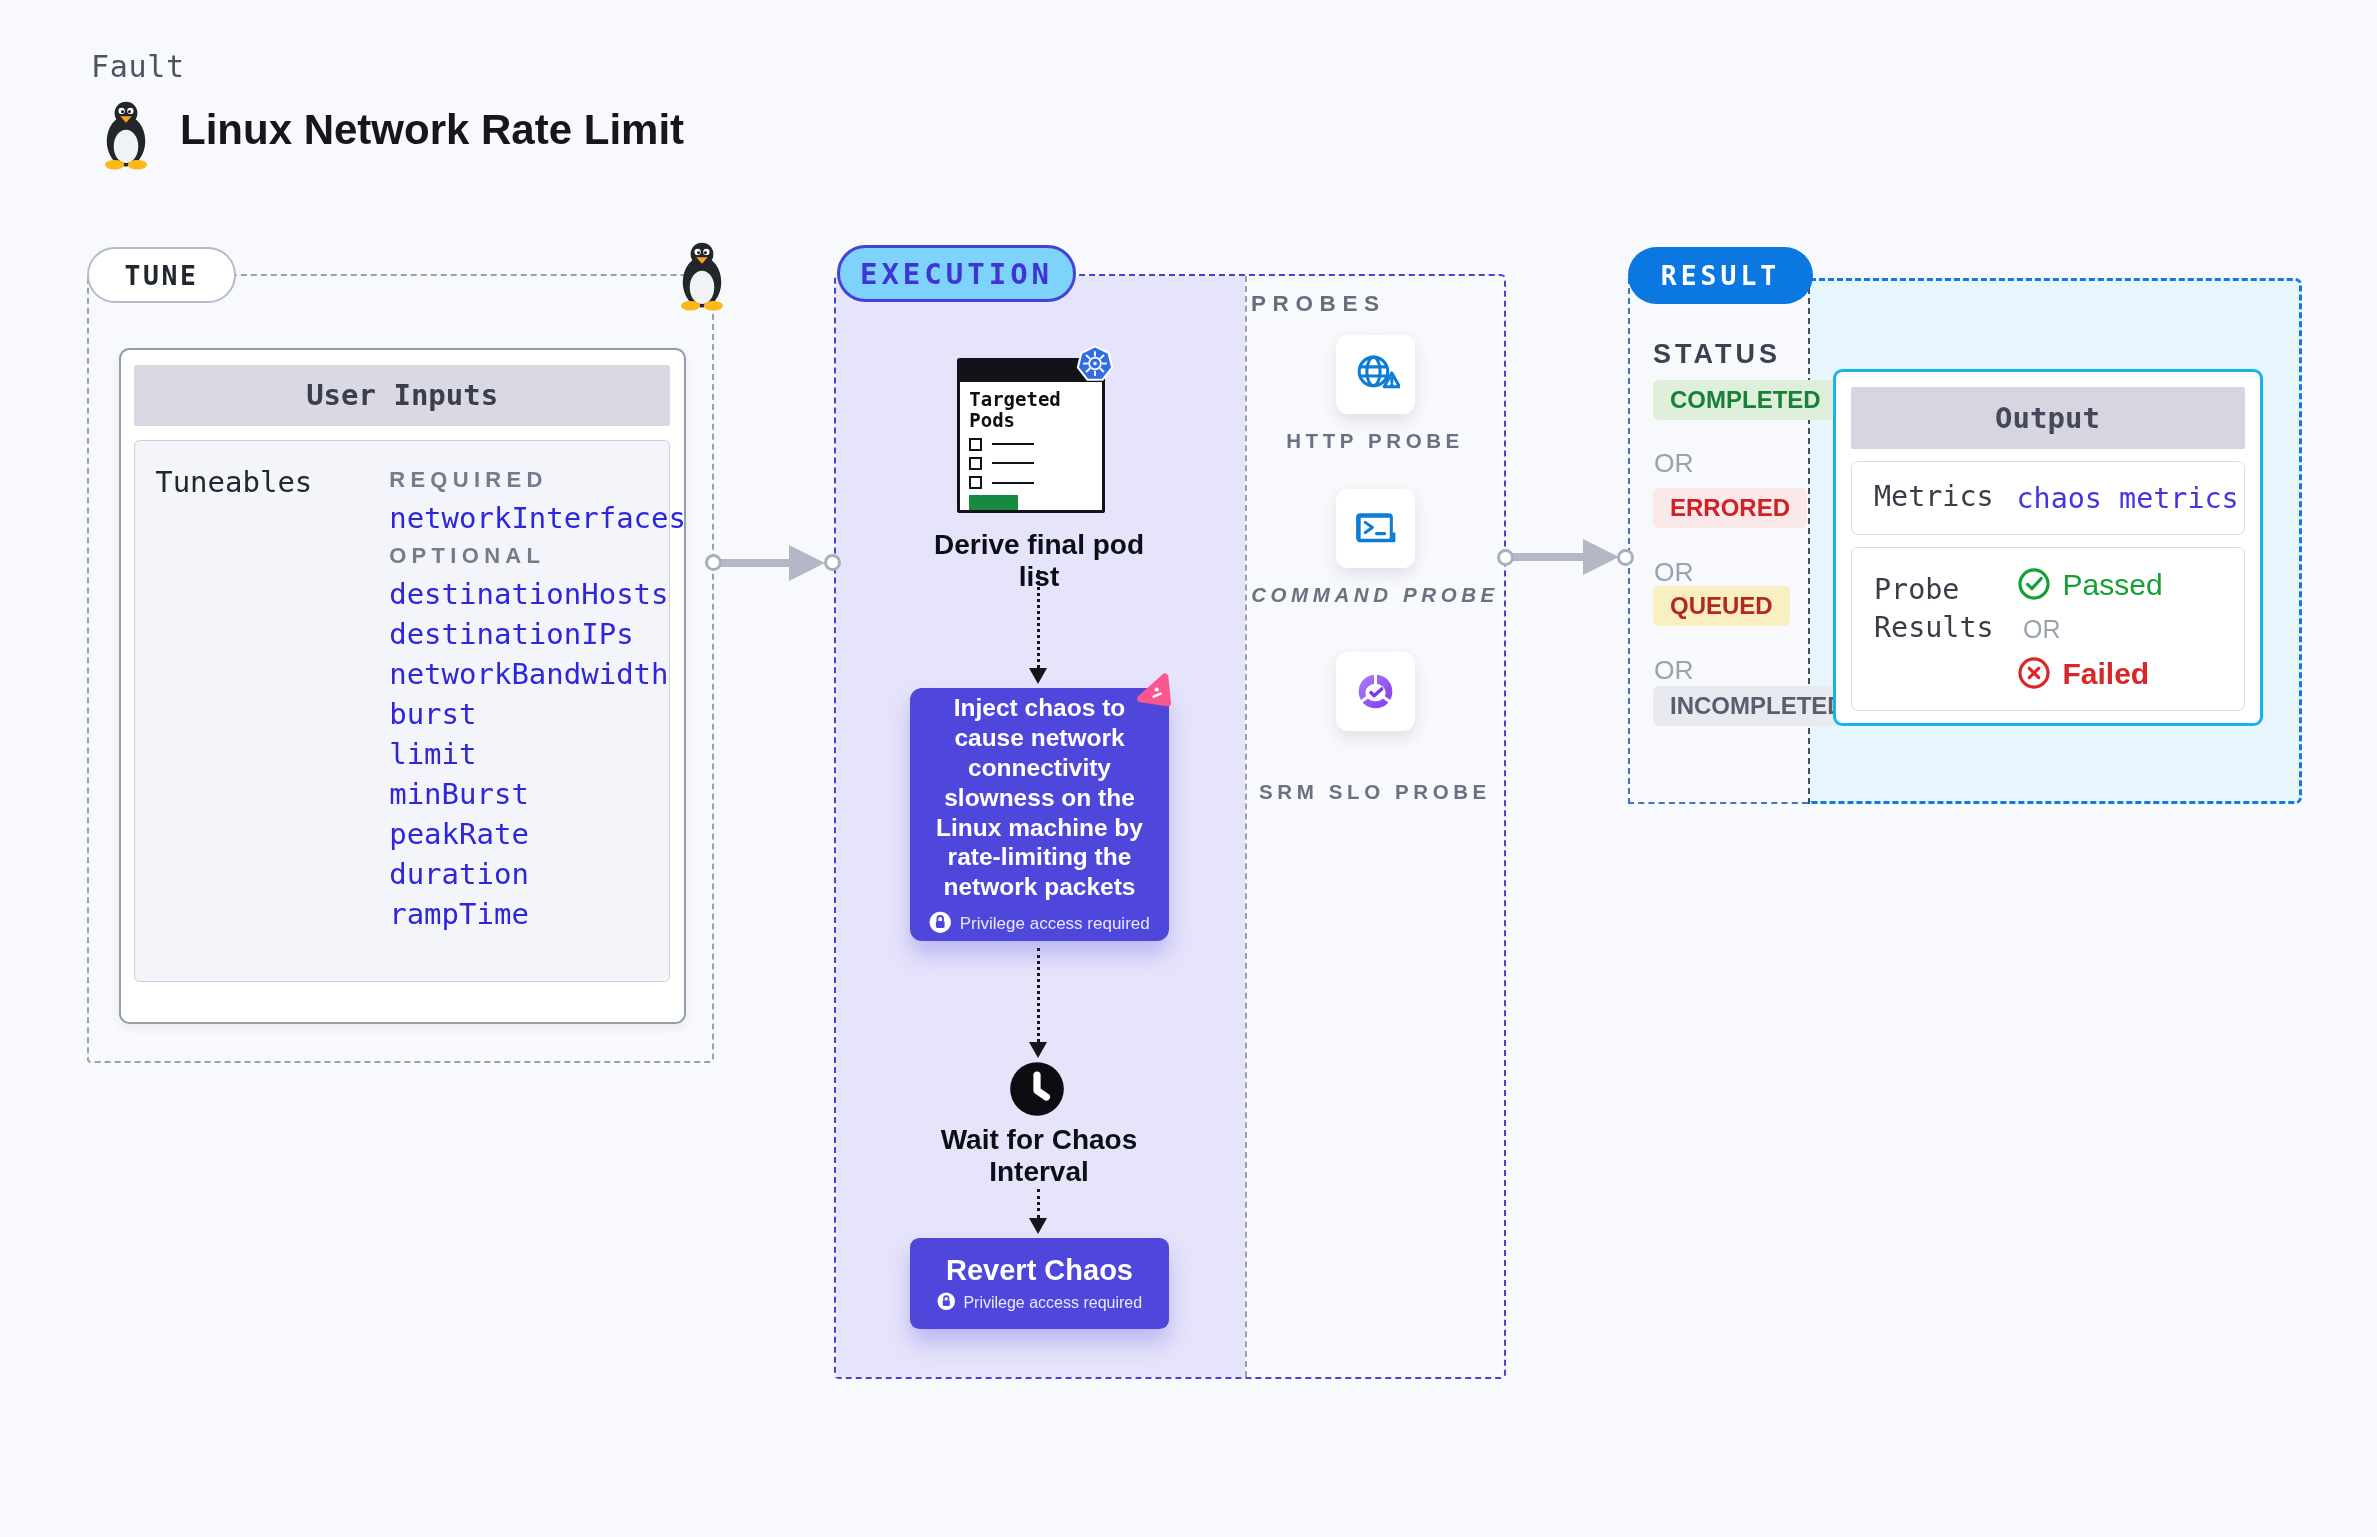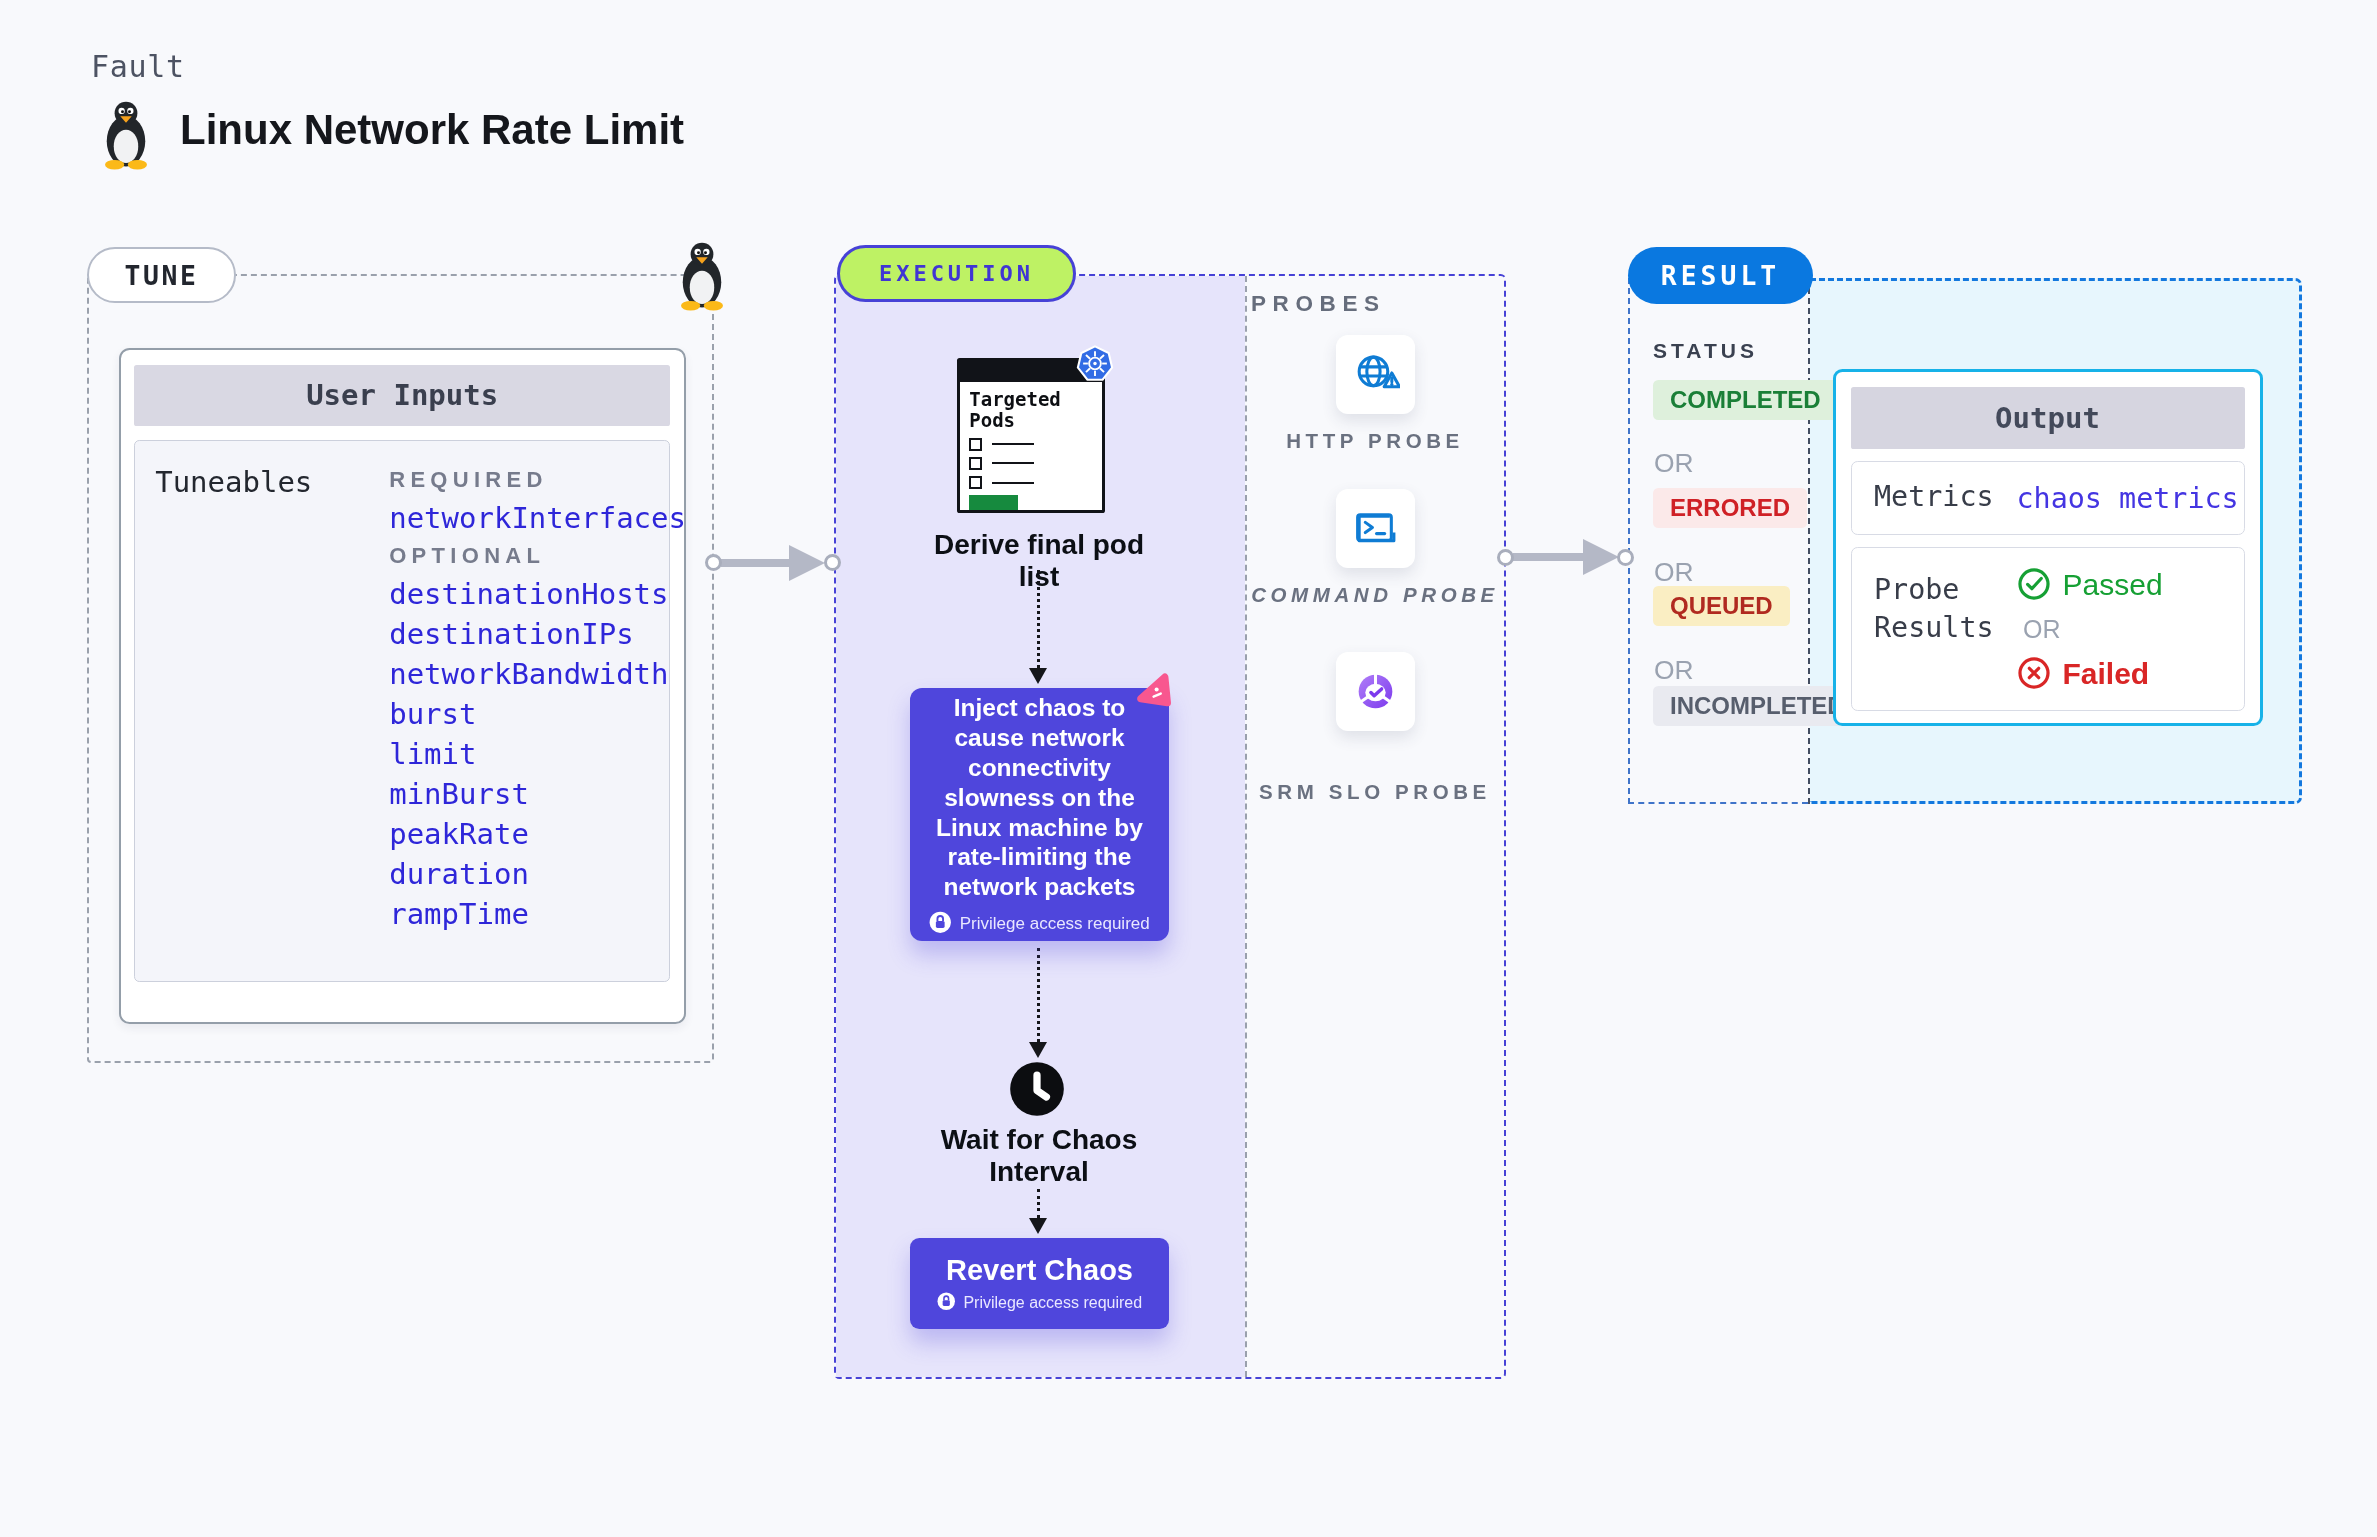--- a/index.html
+++ b/index.html
@@ -13,22 +13,22 @@
   .kicker { position:absolute; left:91px; top:49px; font-family:"DejaVu Sans Mono",monospace;
             font-size:30px; color:#4d5363; letter-spacing:0.7px; }
   .page-title { position:absolute; left:180px; top:106px; font-size:42px; font-weight:bold; color:#15171c; }
   .hdr-penguin { position:absolute; left:97px; top:100px; }
 
   
   .pill { position:absolute; z-index:5; display:flex; align-items:center; justify-content:center;
           border-radius:30px; font-family:"DejaVu Sans Mono",monospace; font-weight:bold; }
   .pill-tune { left:87px; top:247px; width:149px; height:56px; background:#fff;
                border:2.6px solid #b5bbc8; color:#22262e; font-size:26.4px; letter-spacing:2.6px; }
-  .pill-exec { left:837px; top:245px; width:239px; height:57px; background:#bef264;
-               border:3.3px solid #4742d6; color:#4035d4; font-size:22px; letter-spacing:4px; }
+  .pill-exec { left:837px; top:245px; width:239px; height:57px; background:#7dd3fc;
+               border:3.3px solid #4742d6; color:#4035d4; font-size:29px; letter-spacing:4px; }
   .pill-result { left:1628px; top:247px; width:185px; height:57px; background:#0a78e0;
                  color:#ffffff; font-size:26.4px; letter-spacing:4px; }
 
   
   .tune-box { position:absolute; left:87px; top:274px; width:627px; height:789px;
               border:2px dashed #9aa1ac; border-radius:4px; }
   .tune-penguin { position:absolute; left:672px; top:241px; z-index:6; }
   .ui-card { position:absolute; left:119px; top:348px; width:567px; height:676px; background:#fff;
              border:2.6px solid #949ea9; border-radius:10.6px; box-shadow:0 4px 9.3px rgba(40,45,70,.07); }
   .ui-header { position:absolute; left:13.2px; top:14.5px; width:536px; height:61px; background:#d9d8e3;
@@ -94,21 +94,21 @@
                 box-shadow:0 6.6px 14.5px rgba(50,60,90,.12); display:flex; align-items:center; justify-content:center; }
   .probe-name { margin-top:13.2px; font-size:20.5px; font-weight:bold; color:#6a7180;
                 letter-spacing:4.6px; text-align:center; line-height:1.4; }
 
   
   .status-box { position:absolute; left:1628px; top:278px; width:180px; height:526px;
                 border:2px dashed #3f74c9; border-right:none; }
   .status-divider { position:absolute; left:1808px; top:278px; height:526px; border-left:2px dashed #434d60; }
   .cyan-box { position:absolute; left:1810px; top:278px; width:492px; height:526px; background:#e7f6fd;
               border:3.3px dashed #1478de; border-left:none; border-radius:0 6.6px 6.6px 0; }
-  .status-title { position:absolute; left:1653px; top:339px; font-size:21px; font-weight:bold;
+  .status-title { position:absolute; left:1653px; top:339px; font-size:27px; font-weight:bold;
                   color:#3a4150; letter-spacing:4px; }
   .status-badge { position:absolute; left:1653px; height:40px; display:inline-flex; align-items:center;
                   padding:0 17px; border-radius:5.3px; font-size:24px; font-weight:bold; }
   .or-label { position:absolute; left:1654px; font-size:26.4px; color:#9aa2b0; }
 
   .output-card { position:absolute; left:1833px; top:369px; width:430px; height:357px; background:#fff;
                  border:3.3px solid #17b2e8; border-radius:9.3px; }
   .out-header { position:absolute; left:14.5px; top:14.5px; width:394px; height:62px; background:#d6d5e0;
                 border-radius:2.6px; text-align:center; line-height:62px; font-family:"DejaVu Sans Mono",monospace;
                 font-weight:bold; font-size:29px; color:#43495a; }

